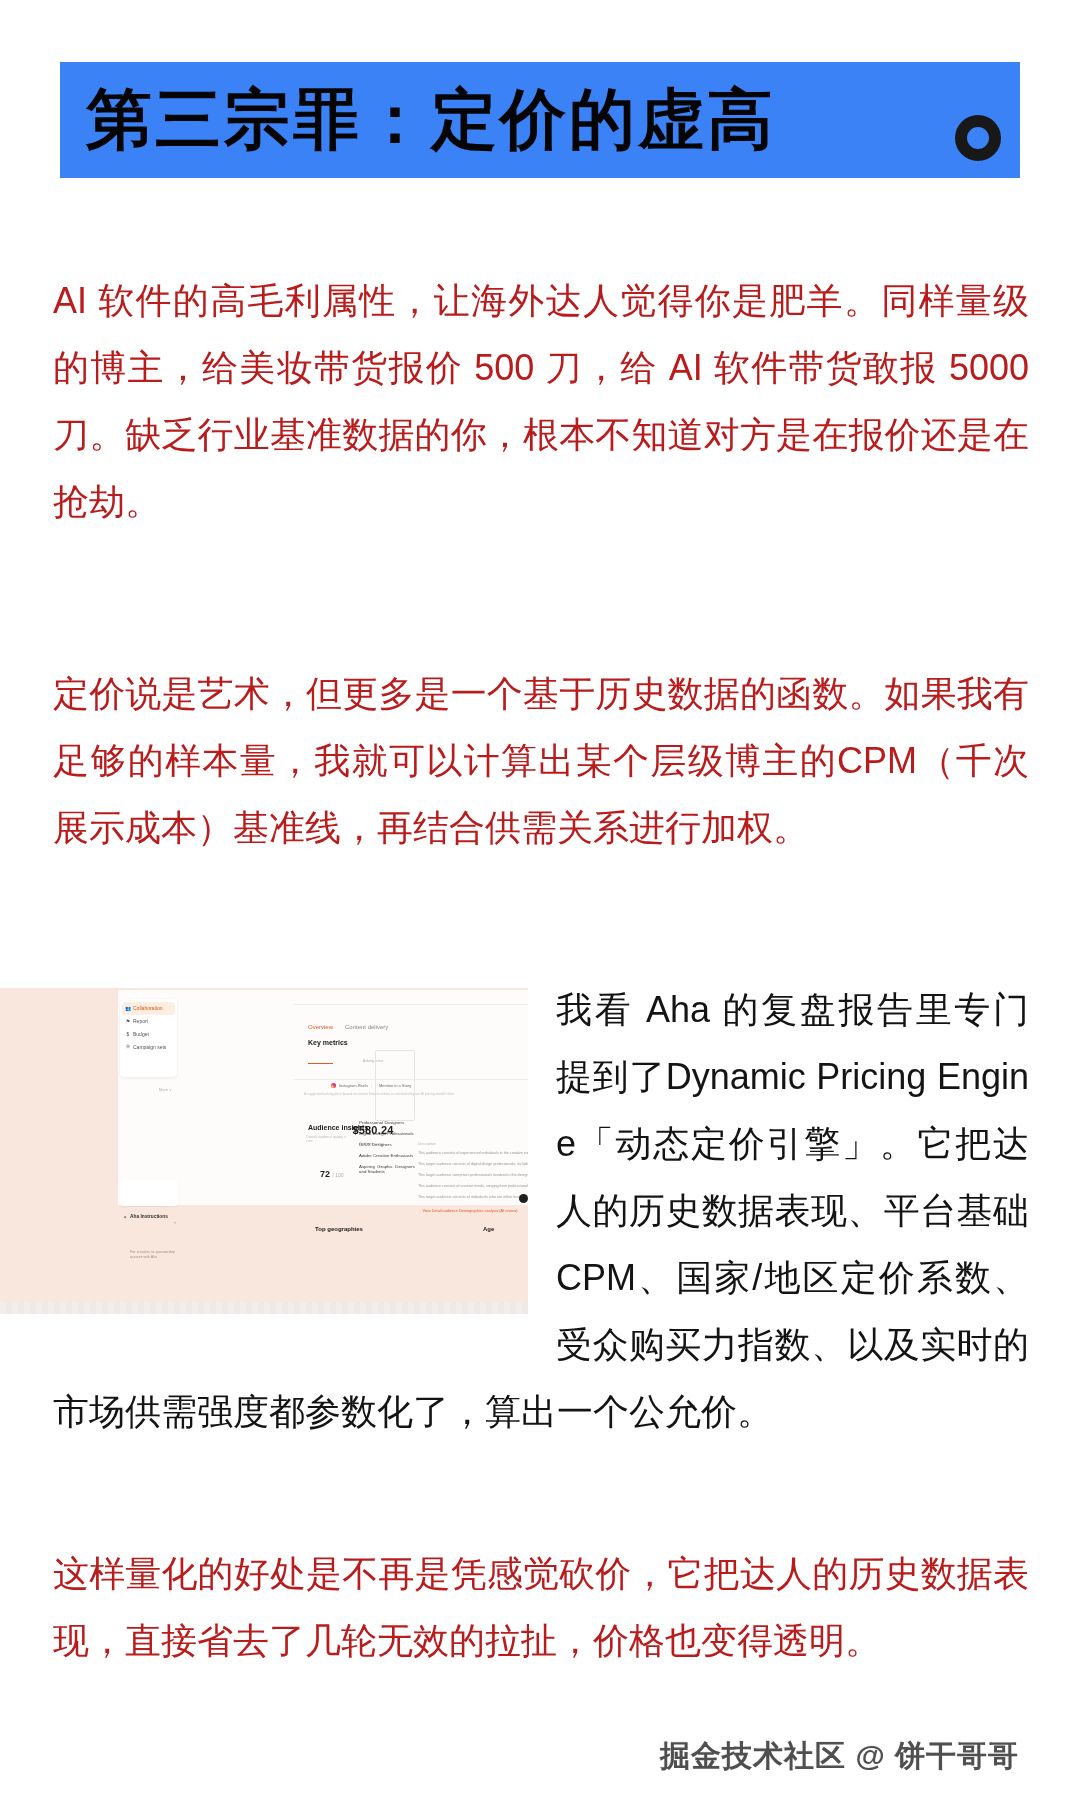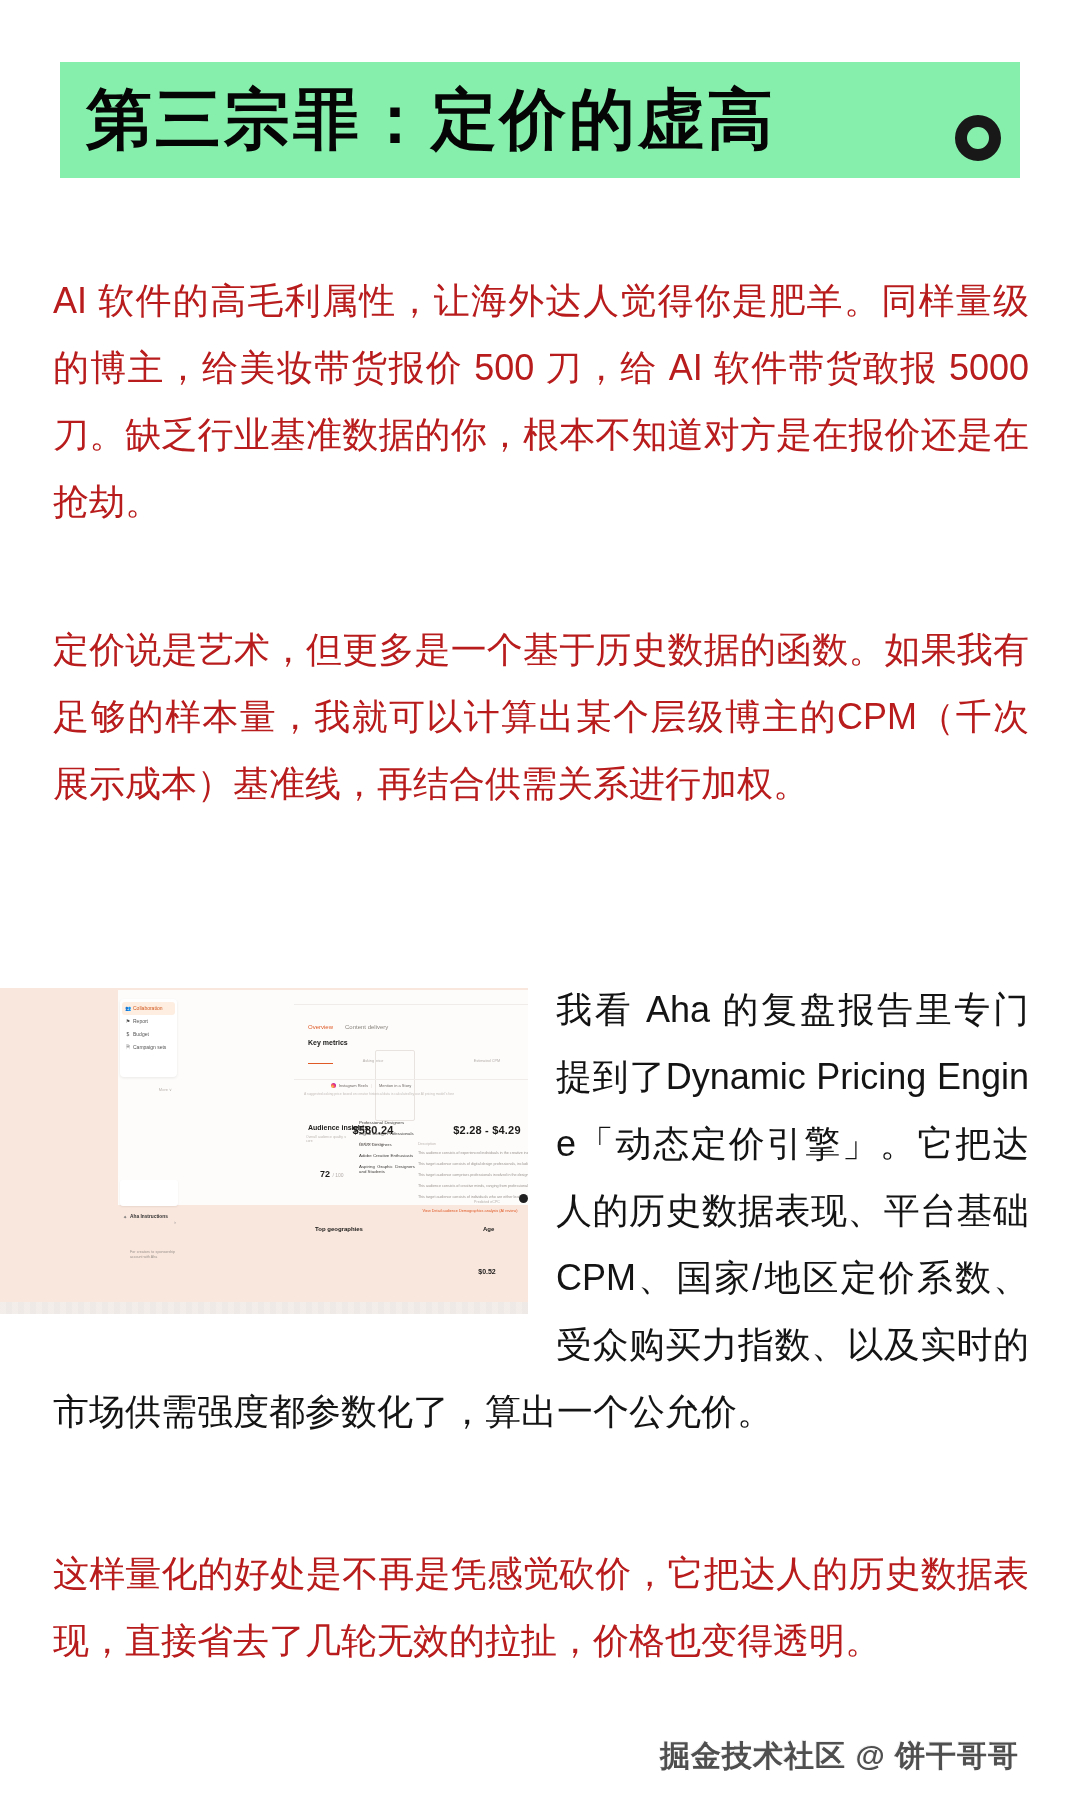--- a/index.html
+++ b/index.html
@@ -6,39 +6,39 @@
   html,body { background:#ffffff; }
   body { font-family:"Liberation Sans","DejaVu Sans",sans-serif; }
   .canvas {
     position:relative; width:1080px; height:1800px; background:#ffffff;
     overflow:hidden; margin:0 auto;
   }
 
   
   .banner {
     position:absolute; left:60px; top:62px; width:960px; height:116px;
-    background:#86efac; display:flex; align-items:center;
+    background:#3b82f6; display:flex; align-items:center;
   }
   .banner-title {
     padding-left:26px; font-size:66px; font-weight:900; color:#050505;
     letter-spacing:3px; white-space:nowrap;
   }
   .banner-ring {
     position:absolute; right:19px; top:53px; width:46px; height:46px;
     border:12px solid #181818; border-radius:50%;
   }
 
   
   .para {
     position:absolute; left:53px; width:976px;
     font-size:36px; line-height:67px; color:#b91c1c; font-weight:500;
     text-align:justify;
   }
   .p1 { top:267px; }
-  .p2 { top:616px; }
+  .p2 { top:660px; }
   .p4 { top:1540px; }
   .p3-wrap {
     position:absolute; left:53px; top:976px; width:976px;
     font-size:36px; line-height:67px; color:#141414; font-weight:500;
     text-align:justify; word-break:break-all;
   }
 
   
   .aha-shot {
     float:left; width:528px; height:326px;
@@ -170,26 +170,20 @@
           <span class="tab">Content delivery</span>
         </div>
         <div class="tabs-rule"></div>
 
         <div class="sec-title" style="left:190px; top:19px;">Key metrics</div>
 
         <div class="metric" style="left:196px; top:38px; width:118px;">
           <div class="m-label">Asking price</div>
           <div class="m-value">$580.24</div>
         </div>
-        <div class="metric" style="left:310px; top:38px; width:118px;">
-          <div class="m-label">Estimated CPM</div>
-          <div class="m-value">$2.28 - $4.29</div>
-          <div class="m-sub-label">Predicted eCPC</div>
-          <div class="m-sub-value">$0.52</div>
-        </div>
 
         <div class="badge-row">
           <span class="ig-dot"></span>
           <span>Instagram Reels</span>
           <span class="badge-sep">|</span>
           <span class="badge-pill">Mention in a Story</span>
         </div>
         <div class="disclaimer">A suggested asking price based on creator historical data is calculated by our AI pricing model's forecast</div>
         <div class="mid-rule"></div>
 

